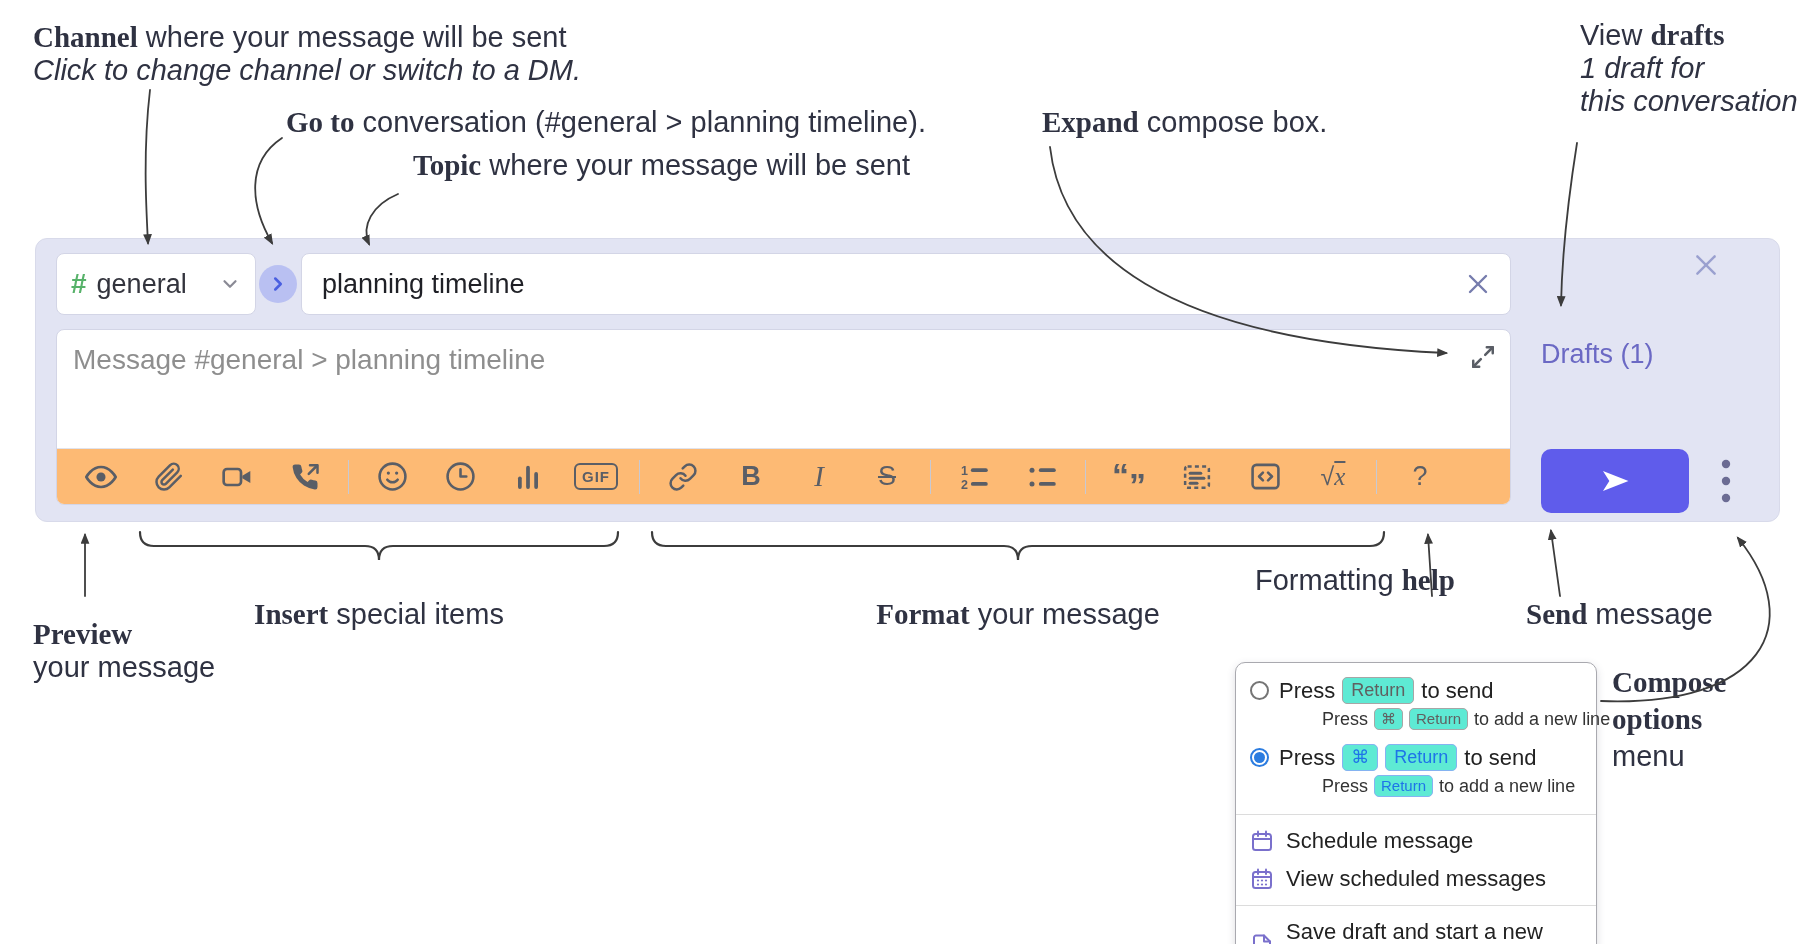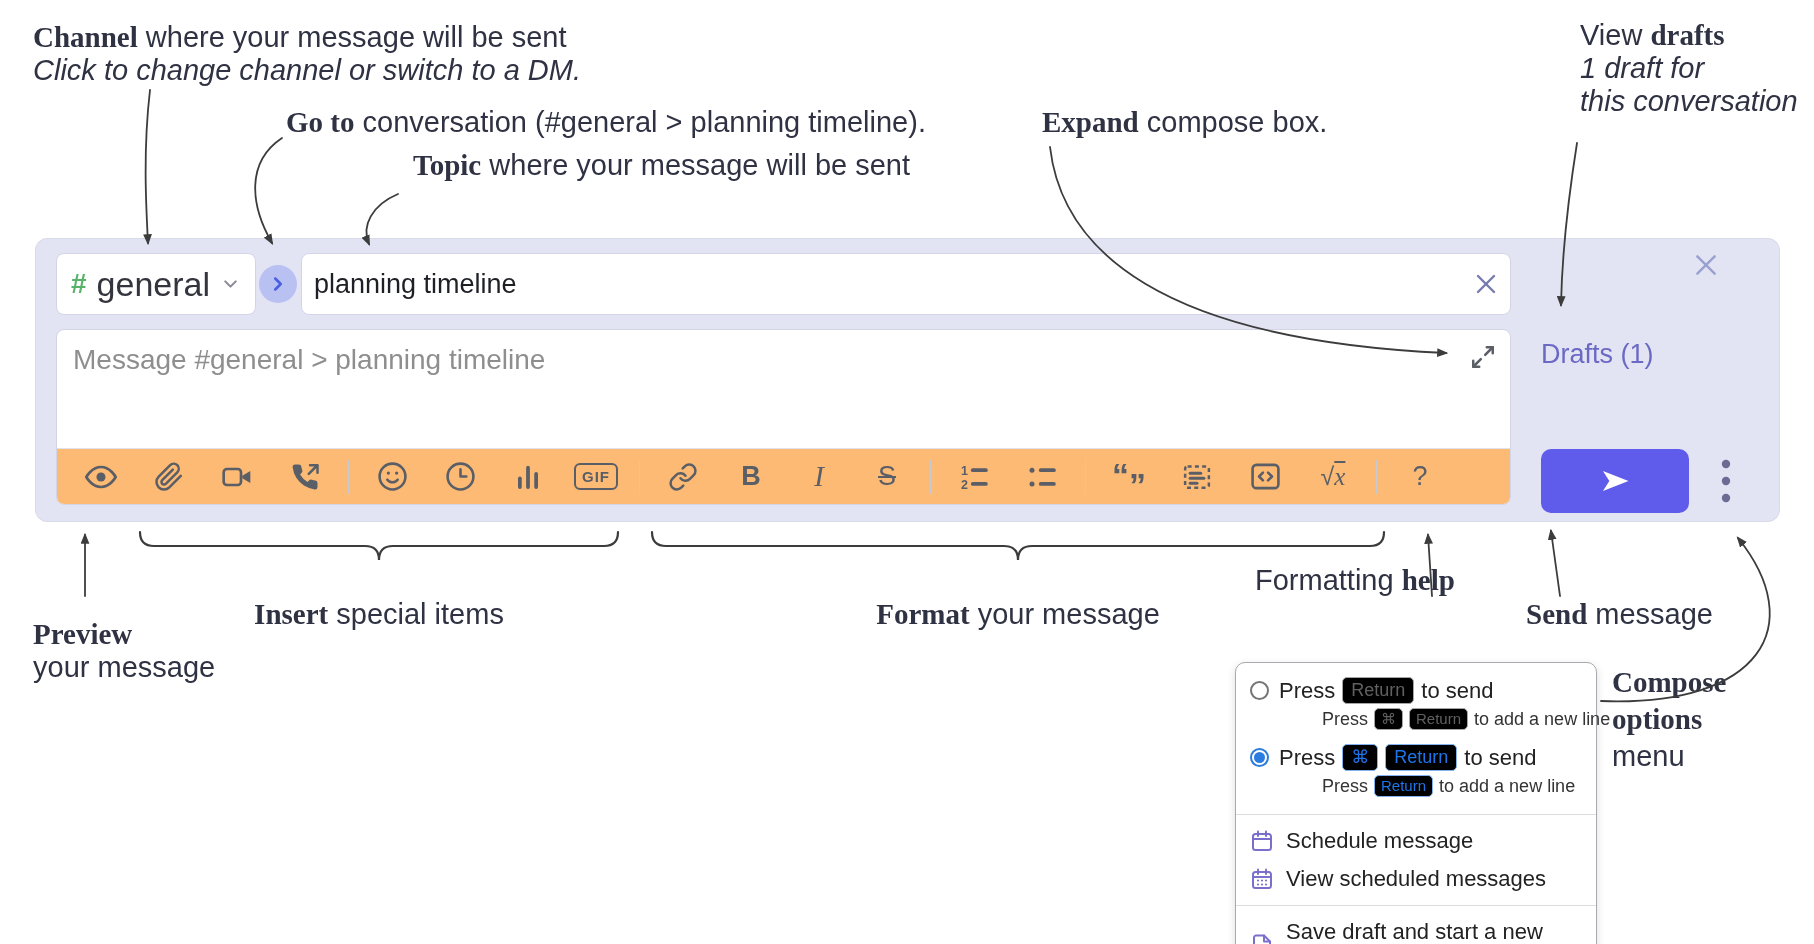--- a/index.html
+++ b/index.html
@@ -26,24 +26,24 @@
   
   .overlay{position:absolute;left:0;top:0;z-index:6;pointer-events:none;}
 
   
   .compose{position:absolute;left:35px;top:238px;width:1745px;height:284px;
            background:#e2e4f3;border:1px solid #d8daea;border-radius:12px;z-index:1;}
   .field{position:absolute;background:#fff;border:1px solid #d3d5e6;border-radius:8px;}
   .channel-select{left:20px;top:14px;width:200px;height:62px;display:flex;align-items:center;
                   gap:10px;padding:0 14px;cursor:pointer;}
   .hash{color:#57b26a;font-weight:700;font-size:28px;line-height:1;}
-  .channel-name{flex:1;font-size:34px;color:#33343d;}
+  .channel-name{flex:1;font-size:27px;color:#33343d;}
   .goto-btn{position:absolute;left:223px;top:26px;width:38px;height:38px;border-radius:50%;
             background:#b9c0f2;border:none;display:flex;align-items:center;justify-content:center;padding:0;cursor:pointer;}
-  .topic-input{left:265px;top:14px;width:1210px;height:62px;display:flex;align-items:center;padding:0 12px;}
+  .topic-input{left:265px;top:14px;width:1210px;height:62px;display:flex;align-items:center;padding:0 20px;}
   .topic-text{flex:1;font-size:27px;color:#1f2026;}
   .icon-btn{background:none;border:none;padding:0;cursor:pointer;display:inline-flex;align-items:center;justify-content:center;}
   .close-x{position:absolute;left:1652px;top:8px;width:36px;height:36px;}
   .msg-wrap{position:absolute;left:20px;top:90px;width:1455px;height:176px;background:#fff;
             border:1px solid #d3d5e6;border-radius:8px;overflow:hidden;}
   .msg-area{position:relative;height:120px;padding:14px 16px;cursor:text;}
   .placeholder{font-size:28px;color:#8e8e8e;}
   .expand-ic{position:absolute;right:12px;top:12px;width:30px;height:30px;}
   .toolbar{position:absolute;left:0;bottom:0;width:100%;height:56px;background:#fdba74;
            border-top:1px solid #e1e3ec;display:flex;align-items:center;padding:0 10px;}
@@ -69,21 +69,21 @@
   
   .menu{position:absolute;left:1235px;top:662px;width:362px;background:#fff;border:1.5px solid #a9a9af;
         border-radius:10px;box-shadow:0 3px 8px rgba(60,60,90,.18);z-index:4;padding:10px 0 8px 0;}
   .menu-row{display:flex;align-items:flex-start;gap:10px;padding:4px 14px;cursor:pointer;}
   .radio{width:19px;height:19px;border-radius:50%;border:2px solid #757575;margin-top:4px;flex:none;background:#fff;}
   .radio.sel{border-color:#2b7ce0;display:flex;align-items:center;justify-content:center;}
   .radio.sel::after{content:"";width:11px;height:11px;border-radius:50%;background:#2b7ce0;}
   .mline{font-size:22px;color:#222;display:flex;align-items:center;gap:7px;white-space:nowrap;}
   .msub{font-size:18px;color:#333;margin:4px 0 6px 43px;display:flex;align-items:center;gap:6px;white-space:nowrap;}
   kbd{font-family:"Liberation Sans","DejaVu Sans",sans-serif;border:1px solid #a6a6a6;border-radius:5px;
-      background:#000000;color:#606060;font-size:18px;line-height:1.3;padding:1px 8px;display:inline-block;}
+      background:#5eead4;color:#606060;font-size:18px;line-height:1.3;padding:1px 8px;display:inline-block;}
   .msub kbd{font-size:15px;padding:0 6px;}
   kbd.blue{border-color:#85b3f1;color:#1e74e8;}
   .menu-div{border-top:1px solid #dcdcdc;margin:7px 0;}
   .menu-item{display:flex;align-items:center;gap:12px;padding:6px 14px;font-size:22px;color:#222;cursor:pointer;}
   .menu-item svg{flex:none;}
 </style>
 </head>
 <body>
 
 <div class="stage">

